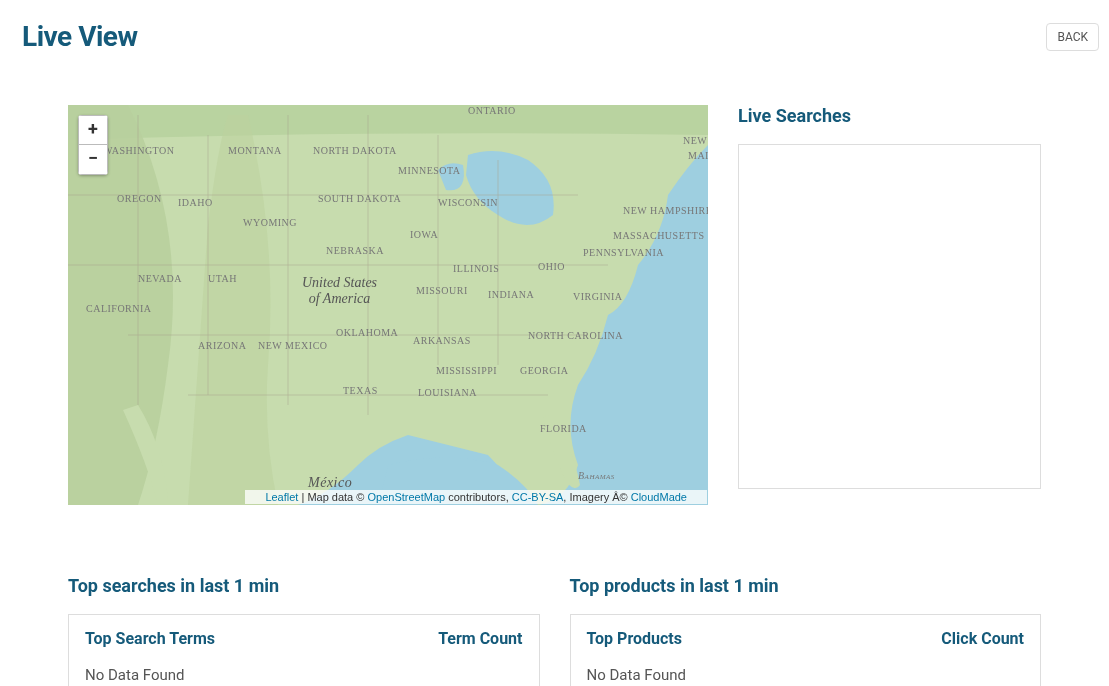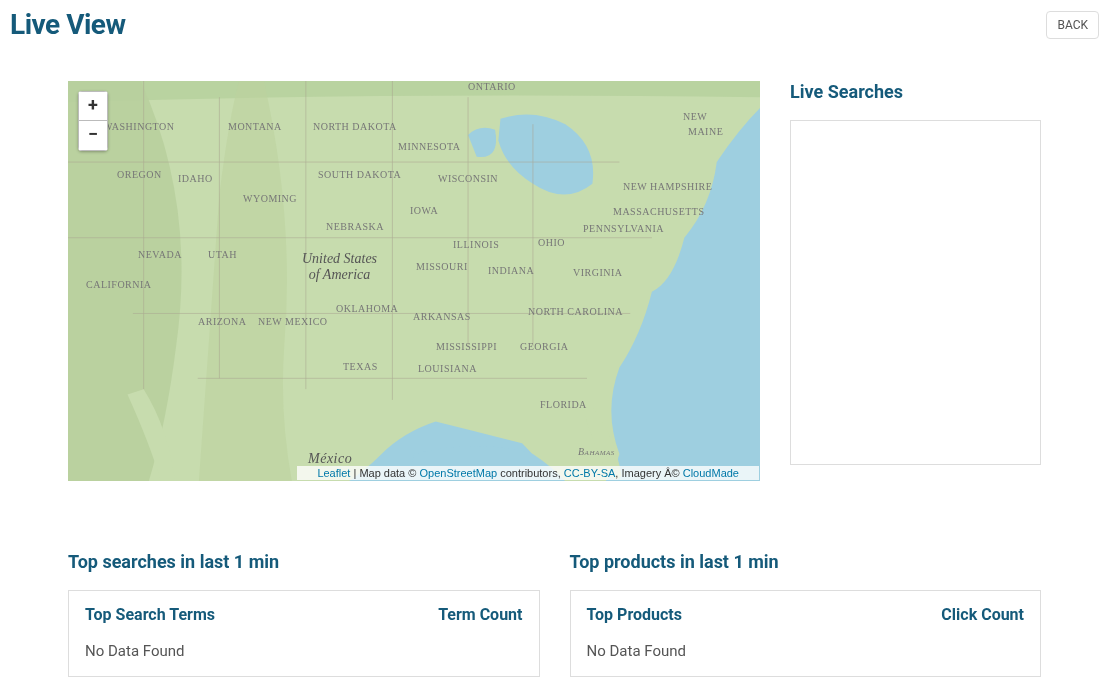--- a/index.html
+++ b/index.html
@@ -16,21 +16,21 @@
   .header {
     display: flex;
     justify-content: space-between;
     align-items: center;
     margin-bottom: 40px;
   }
   .page-title {
     font-size: 28px;
     font-weight: 700;
     color: #155a7a;
-    margin: 0;
+    margin: 12px;
     letter-spacing: -0.5px;
   }
   .back-button {
     border: 1px solid #ddd;
     background: #fff;
     padding: 6px 10px;
     border-radius: 4px;
     font-size: 12px;
     color: #555;
     cursor: pointer;
@@ -38,21 +38,21 @@
     text-align: center;
   }
   .top-row {
     display: flex;
     gap: 30px;
     padding: 0 58px;
     margin-bottom: 70px;
   }
   .map-wrap {
     position: relative;
-    width: 692px;
+    width: 640px;
     height: 400px;
     border: 0;
     overflow: hidden;
     background: #bef264;
   }
   .map-svg {
     width: 100%;
     height: 100%;
     display: block;
   }

